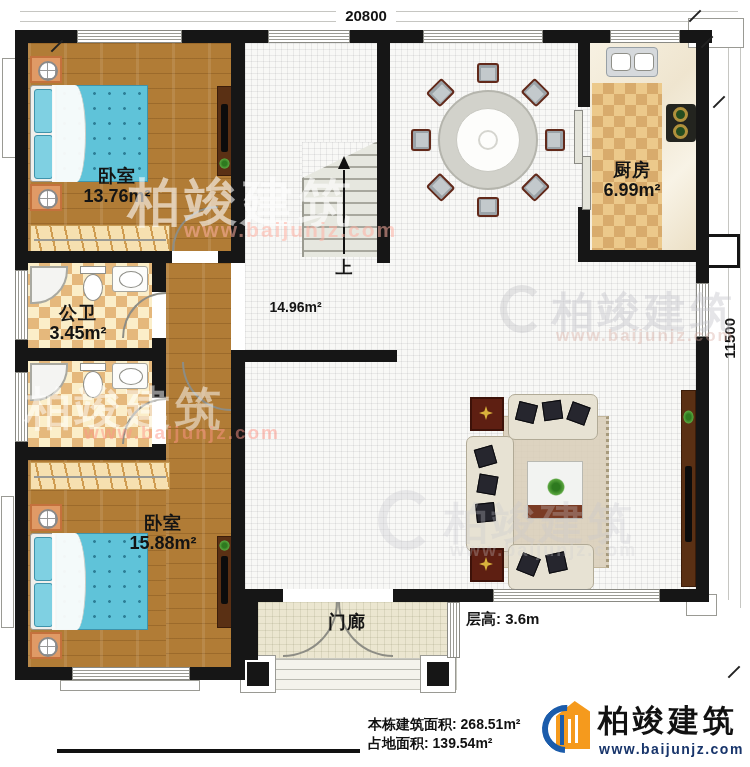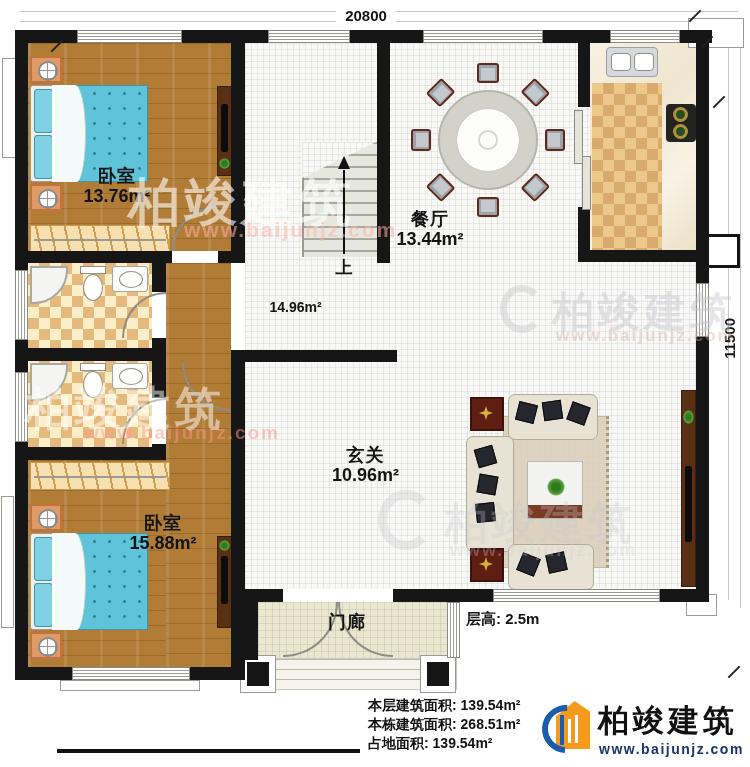--- a/index.html
+++ b/index.html
@@ -280,54 +280,50 @@
     <div class="plant" style="left:19px;top:16px;width:18px;height:18px;"></div>
   </div>
   <div class="furn tvcab" style="left:681px;top:390px;width:15px;height:197px;z-index:5;"></div>
   <div class="tv" style="left:685px;top:466px;width:7px;height:76px;z-index:5;"></div>
   <div class="plant" style="left:683px;top:410px;width:11px;height:14px;z-index:5;"></div>
 
   <div class="lbl" style="left:62px;top:166px;width:110px;">
     <div class="rname">卧室</div>
     <div class="rarea">13.76m²</div>
   </div>
-  <div class="lbl" style="left:385px;top:209px;width:90px;">
-    <div class="rname">餐厅</div>
-    <div class="rarea">13.44m²</div>
+  <div class="lbl" style="left:592px;top:160px;width:80px;">
+    <div class="rname">厨房</div>
+    <div class="rarea">6.99m²</div>
+  </div>
+  <div class="lbl" style="left:38px;top:303px;width:80px;">
+    <div class="rname">公卫</div>
+    <div class="rarea">3.45m²</div>
   </div>
   <div class="lbl" style="left:118px;top:513px;width:90px;">
     <div class="rname">卧室</div>
     <div class="rarea">15.88m²</div>
   </div>
-  <div class="lbl" style="left:318px;top:445px;width:95px;">
-    <div class="rname">玄关</div>
-    <div class="rarea">10.96m²</div>
-  </div>
   <div class="lbl" style="left:312px;top:612px;width:70px;">
     <div class="rname">门廊</div>
   </div>
   <div class="lbl" style="left:258px;top:300px;width:75px;font-size:14px;">14.96m²</div>
-  <div class="lbl" style="left:466px;top:611px;width:110px;font-size:15px;text-align:left;font-weight:600;">层高: 2.5m</div>
+  <div class="lbl" style="left:466px;top:611px;width:110px;font-size:15px;text-align:left;font-weight:600;">层高: 3.6m</div>
 
   <div class="wm" style="left:128px;top:168px;font-size:52px;letter-spacing:5px;color:rgba(255,255,255,0.6);">柏竣建筑</div>
   <div class="wmu" style="left:184px;top:218px;font-size:21px;color:rgba(255,176,162,0.55);">www.baijunjz.com</div>
   <div class="wm" style="left:25px;top:378px;font-size:46px;letter-spacing:4px;color:rgba(255,255,255,0.5);">柏竣建筑</div>
   <div class="wmu" style="left:84px;top:422px;font-size:19px;color:rgba(255,150,135,0.5);">www.baijunjz.com</div>
   <div class="swoosh" style="left:500px;top:285px;width:44px;height:48px;border:7px solid rgba(195,195,200,0.4);border-right-color:transparent;"></div>
   <div class="wm" style="left:552px;top:284px;font-size:42px;letter-spacing:4px;color:rgba(198,198,204,0.45);">柏竣建筑</div>
   <div class="wmu" style="left:556px;top:326px;font-size:17px;color:rgba(215,170,160,0.4);">www.baijunjz.com</div>
   <div class="swoosh" style="left:378px;top:490px;width:56px;height:60px;border:9px solid rgba(200,200,205,0.32);border-right-color:transparent;"></div>
   <div class="wm" style="left:444px;top:494px;font-size:44px;letter-spacing:4px;color:rgba(200,200,206,0.3);">柏竣建筑</div>
   <div class="wmu" style="left:450px;top:540px;font-size:18px;color:rgba(205,205,210,0.3);">www.baijunjz.com</div>
 
   <div class="abs" style="left:57px;top:749px;width:303px;height:4px;background:#111;z-index:6;"></div>
-  <div class="statline" style="top:697px;">
-    <span>本层建筑面积:</span>
-    <span>139.54m²</span>
-  </div>
   <div class="statline" style="top:716px;">
     <span>本栋建筑面积:</span>
     <span>268.51m²</span>
   </div>
   <div class="statline" style="top:735px;">
     <span>占地面积:</span>
     <span>139.54m²</span>
   </div>
 
   <div class="abs" style="left:542px;top:699px;width:54px;height:58px;z-index:6;">

